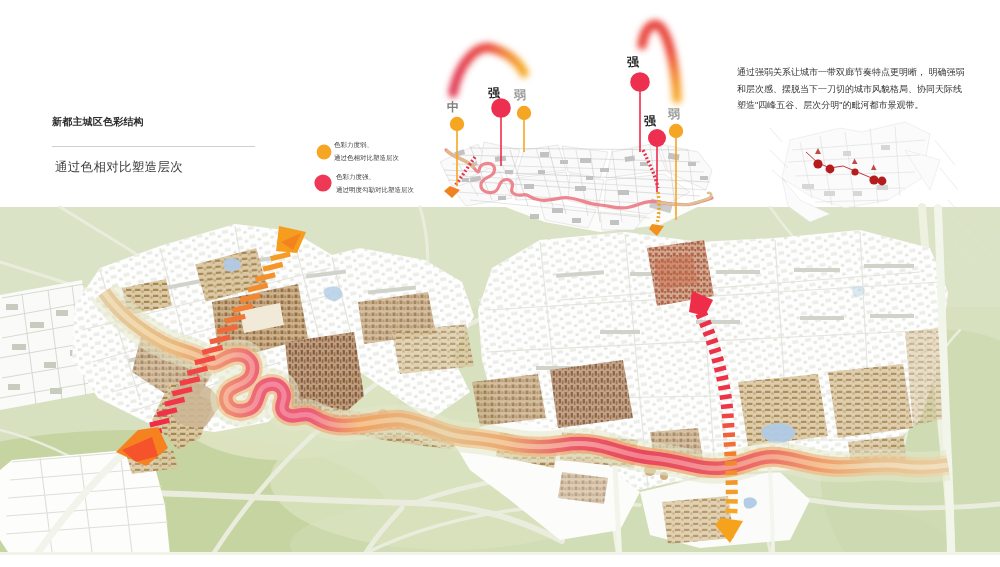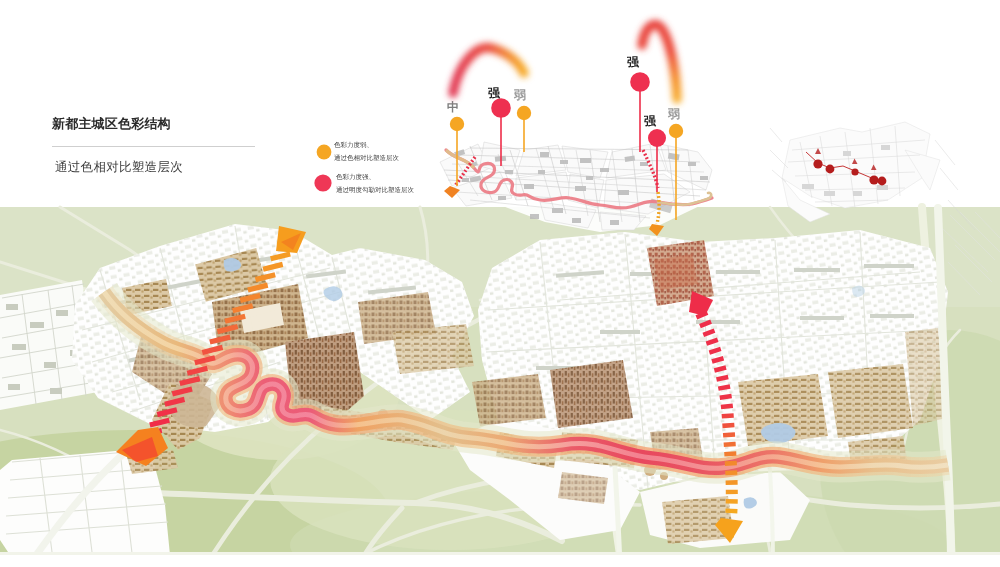--- a/index.html
+++ b/index.html
@@ -1,19 +1,19 @@
 <!DOCTYPE html>
 <html><head>
 <meta charset="utf-8">
 <style>
 html,body{margin:0;padding:0;width:1000px;height:567px;background:#ffffff;overflow:hidden;
 font-family:"Liberation Sans",sans-serif;}
 #stage{position:relative;width:1000px;height:567px;}
 .t{position:absolute;color:#2d2d2d;}
-#title{left:52px;top:115px;font-size:13px;font-weight:bold;letter-spacing:0.2px;color:#2b2b2b;}
+#title{left:52px;top:115px;font-size:10px;font-weight:bold;letter-spacing:0.2px;color:#2b2b2b;}
 #hr{position:absolute;left:52px;top:146px;width:203px;height:1px;background:#cfcfcf;}
 #subtitle{left:55px;top:159px;font-size:12.5px;color:#3c3c3c;letter-spacing:0.3px;}
 #para{left:737px;top:64px;width:252px;font-size:9px;line-height:16.5px;color:#333;}
 .leg{position:absolute;font-size:6.5px;color:#3a3a3a;line-height:12.5px;}
 #leg1{left:334px;top:139px;}
 #leg2{left:336px;top:171px;}
 svg{position:absolute;left:0;top:0;}
 </style>
 </head>
 <body>
@@ -414,15 +414,16 @@
           <circle cx="882" cy="181" r="4.4"></circle>
 <path d="M815,154 l3,-6 3,6 z" opacity="0.8"></path>
           <path d="M852,164 l2.5,-5.5 3,5.5 z" opacity="0.8"></path>
           <path d="M871,170 l2.5,-5.5 3,5.5 z" opacity="0.8"></path>
 </g>
 </g>
 </svg>
 <div id="title" class="t">新都主城区色彩结构</div>
 <div id="hr"></div>
 <div id="subtitle" class="t">通过色相对比塑造层次</div>
+<div id="para" class="t">通过强弱关系让城市一带双廊节奏特点更明晰， 明确强弱<br>和层次感、摆脱当下一刀切的城市风貌格局、协同天际线<br>塑造"四峰五谷、层次分明"的毗河都市景观带。</div>
 <div id="leg1" class="leg">色彩力度弱、<br>通过色相对比塑造层次</div>
 <div id="leg2" class="leg">色彩力度强、<br>通过明度勾勒对比塑造层次</div>
 </div>
 
 </body></html>

